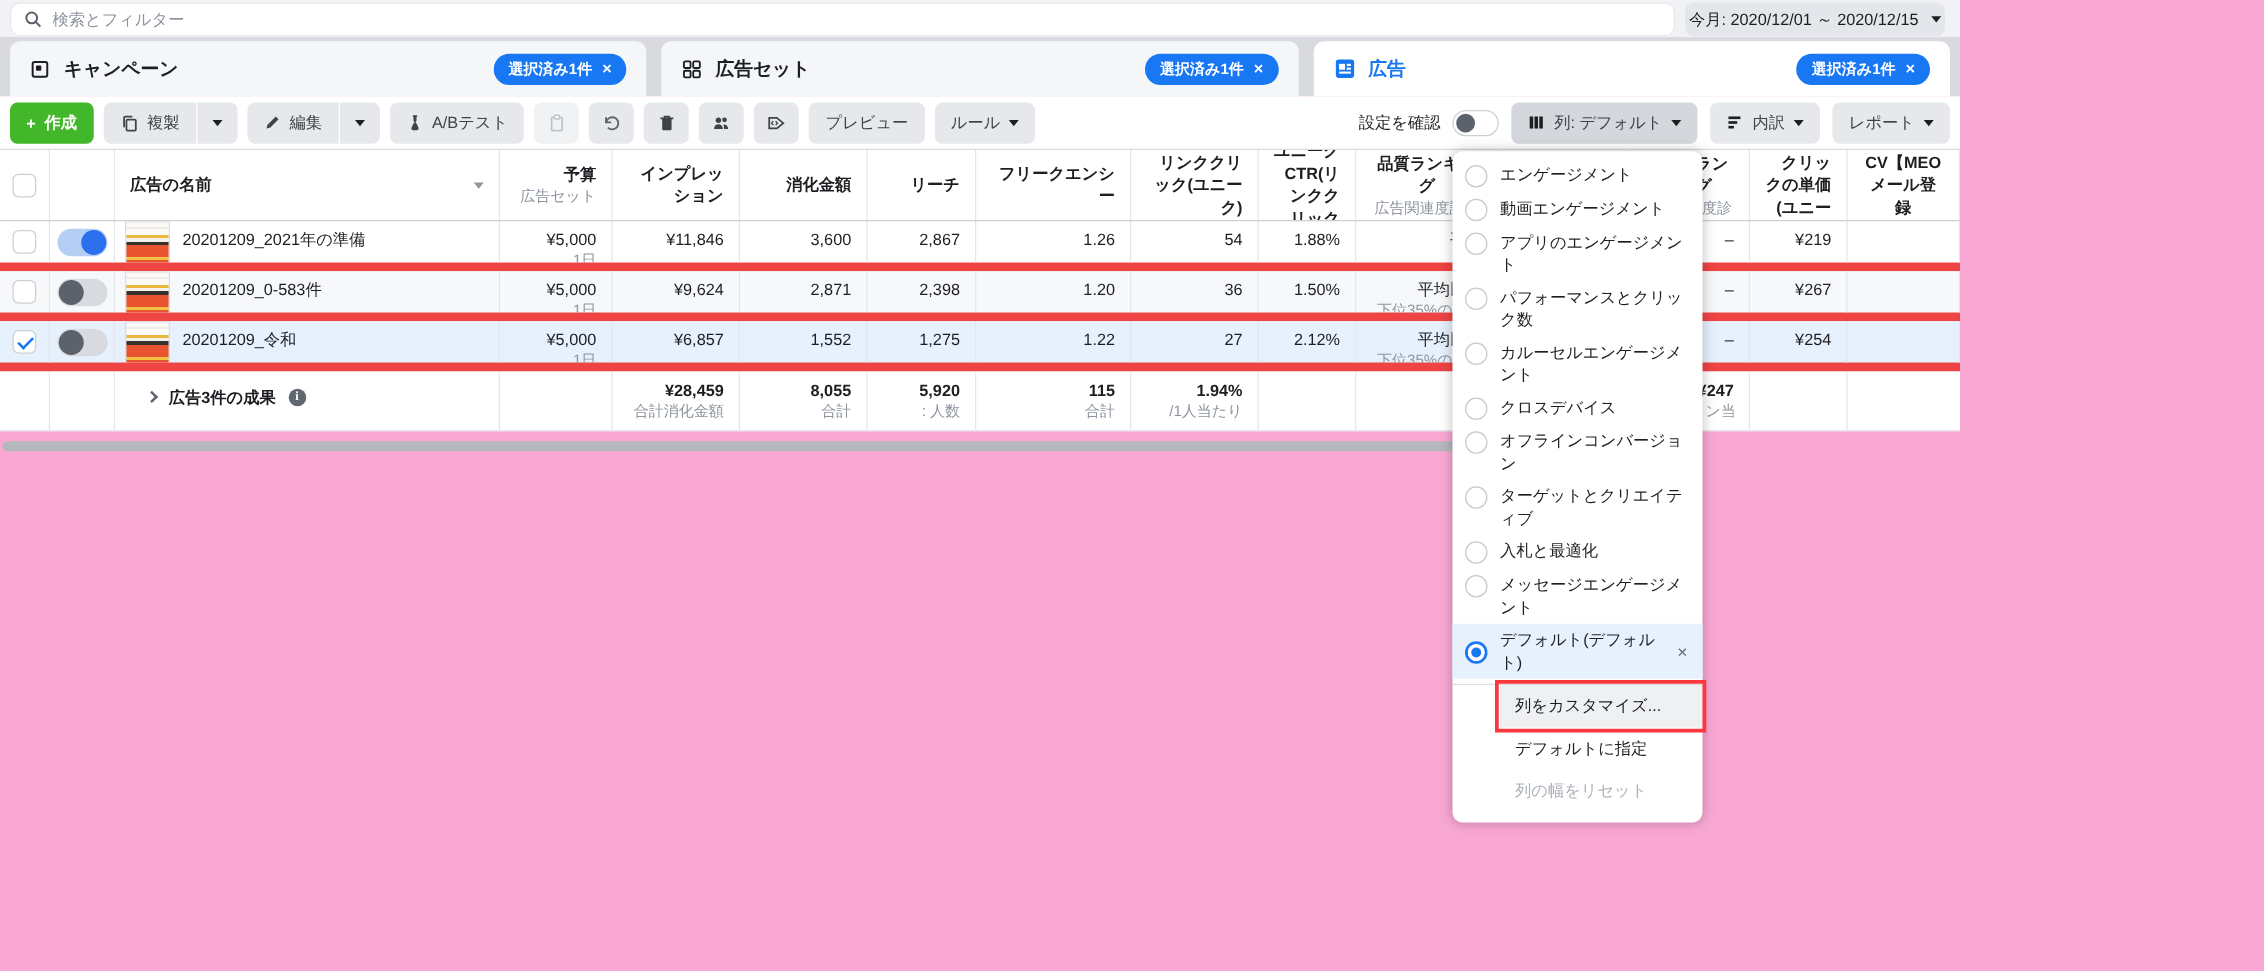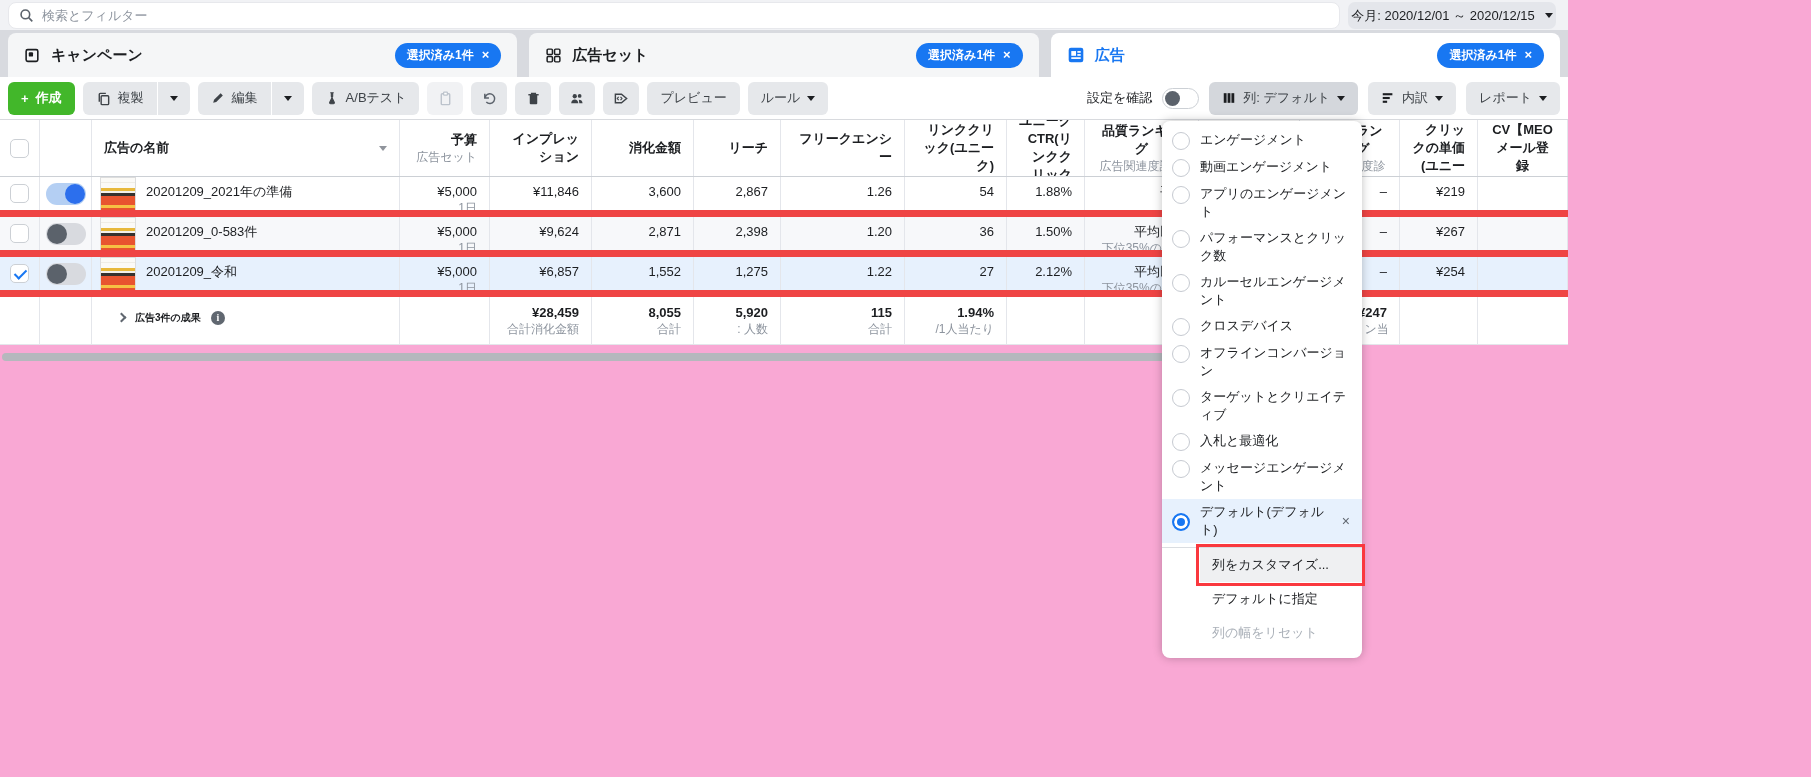--- a/index.html
+++ b/index.html
@@ -89,21 +89,21 @@
     background:linear-gradient(#fbfaf7 0 10%, #efede6 10% 14%, #fbfaf7 14% 26%, #e8b93c 26% 33%,
       #f3f1ea 33% 40%, #35322e 40% 48%, #e8542f 48% 72%, #f6c243 72% 80%, #e8542f 80% 100%); }
   .adname { font-size:13px; color:#1c1e21; padding-top:6px; cursor:pointer; }
   .srow { height:48px; border-bottom:1px solid #e4e6eb; }
   .srow .cell { display:flex; flex-direction:column; justify-content:flex-start; padding-top:8px; }
   .srow .num { align-items:flex-end; text-align:right; }
   .srow .v { font-weight:bold; }
   .sumlabel { flex-direction:row !important; align-items:center !important; gap:10px; padding-top:0 !important; }
   .chev { width:7px; height:7px; border:solid #606770; border-width:0 2px 2px 0; transform:rotate(-45deg);
     display:inline-block; margin-left:14px; cursor:pointer; }
-  .sumtext { font-weight:bold; font-size:10px; }
+  .sumtext { font-weight:bold; font-size:13px; }
   .infoic { width:14px; height:14px; border-radius:50%; background:#606770; color:#fff; font-size:10px;
     font-weight:bold; display:flex; align-items:center; justify-content:center; font-family:"Liberation Serif",serif; }
   .subL { text-align:left; white-space:nowrap; overflow:hidden; width:100%; }
 
   
   .hscroll { position:absolute; left:2px; top:353px; width:1358px; height:8px; border-radius:4px;
     background:#b5b8bd; cursor:pointer; }
 
   
   .colmenu { position:absolute; left:1162px; top:121px; width:200px; background:#fff; border-radius:8px;

